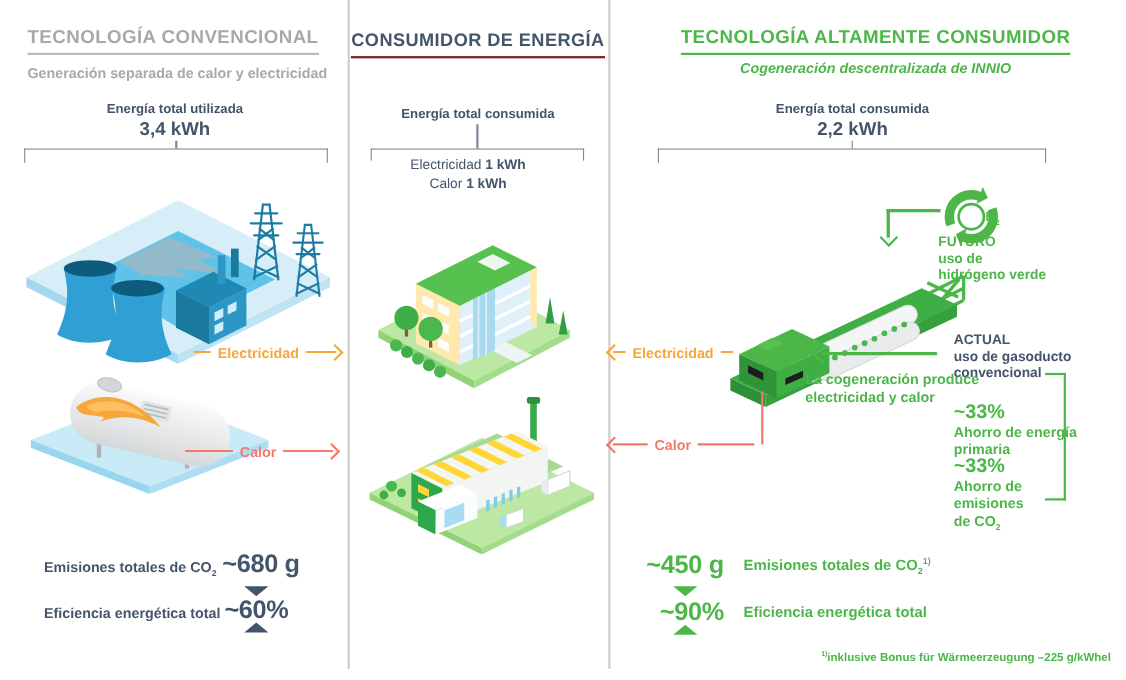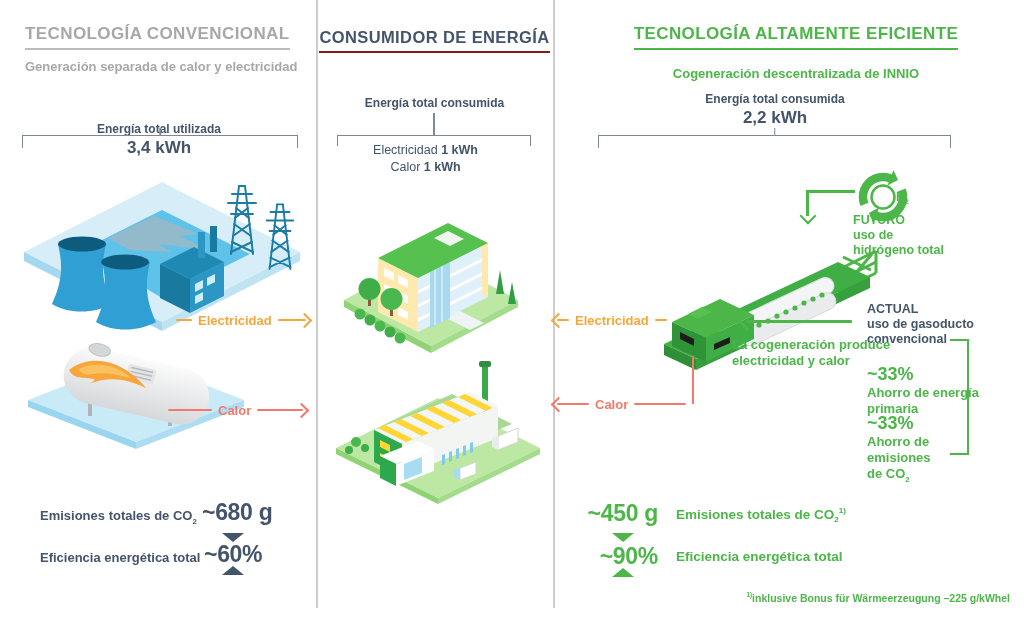--- a/index.html
+++ b/index.html
@@ -57,21 +57,21 @@
 <body>
 
 <div class="canvas">
 
   <div class="divider" style="left:316px;"></div>
   <div class="divider" style="left:553px;"></div>
 
   <div class="abs col-title gray u-gray" style="left:25px;top:24px;">TECNOLOGÍA CONVENCIONAL</div>
   <div class="abs col-sub gray" style="left:25px;top:59px;">Generación separada de calor y electricidad</div>
 
-  <div class="abs center navy" style="left:22px;top:92px;width:274px;margin-top:30px;">
+  <div class="abs center navy" style="left:22px;top:92px;width:274px;">
     <div class="energy-label">Energía total utilizada</div>
     <div class="energy-value">3,4 kWh</div>
   </div>
   <div class="bracket" style="left:22px;top:135px;width:274px;height:12px;">
     <div class="tick"></div>
   </div>
 
   <svg class="abs" style="left:12px;top:146px;" width="298" height="192" viewBox="0 0 298 192">
     <polygon points="12,106 150,36 288,106 150,176" fill="#D7EEF9"></polygon>
     <polygon points="12,106 150,176 150,185 12,115" fill="#A5D8EF"></polygon>
@@ -255,22 +255,22 @@
       <polygon points="130,128 124,125 124,118 130,116" fill="#A8DCF2"></polygon>
     </g>
     <g>
       <circle cx="26" cy="90" r="5" fill="#49B84E"></circle>
         <circle cx="35" cy="96" r="4" fill="#3FAE49"></circle>
       <circle cx="19" cy="98" r="4" fill="#3FAE49"></circle>
     </g>
   </svg>
 
   <div class="abs center" style="left:568px;top:24px;width:456px;">
-    <span class="col-title green u-green" style="display:inline-block;">TECNOLOGÍA ALTAMENTE EFICIENTE</span>
-    <div class="col-sub green" style="margin-top:16px;">Cogeneración descentralizada de INNIO</div>
+    <span class="col-title green u-green" style="display:inline-block;">TECNOLOGÍA ALTAMENTE CONSUMIDOR</span>
+    <div class="col-sub green" style="margin-top:4px;font-style:italic;">Cogeneración descentralizada de INNIO</div>
   </div>
   <div class="abs center navy" style="left:560px;top:92px;width:430px;">
     <div class="energy-label">Energía total consumida</div>
     <div class="energy-value">2,2 kWh</div>
   </div>
   <div class="bracket" style="left:598px;top:135px;width:351px;height:12px;">
     <div class="tick"></div>
   </div>
 
   <svg class="abs" style="left:856px;top:170px;" width="54" height="54" viewBox="0 0 54 54">
@@ -282,21 +282,21 @@
   <div class="h2-text" style="left:874px;top:190px;margin-left:22px;">
     <span>H</span><sub>2</sub>
   </div>
 
   <div class="gline" style="left:806px;top:190px;width:49px;height:2.5px;"></div>
   <div class="gline" style="left:806px;top:190px;width:2.5px;height:26px;"></div>
   <div class="chev-down" style="left:802px;top:210px;"></div>
 
   <div class="abs green" style="left:853px;top:213px;width:104px;">
     <div class="note-title">FUTURO</div>
-    <div class="note">uso de hidrógeno total</div>
+    <div class="note">uso de hidrógeno verde</div>
   </div>
 
   <svg class="abs" style="left:642px;top:226px;" width="240" height="158" viewBox="0 0 240 158">
 
     <g stroke="#4CB648" stroke-width="3" fill="none">
       <path d="M196,66 L234,47 M196,55 L234,36 M196,44 L234,25"></path>
       <path d="M196,66 L196,44 M234,47 L234,25"></path>
       <path d="M201,62 L230,28 M229,44 L201,31"></path>
     </g>
 

